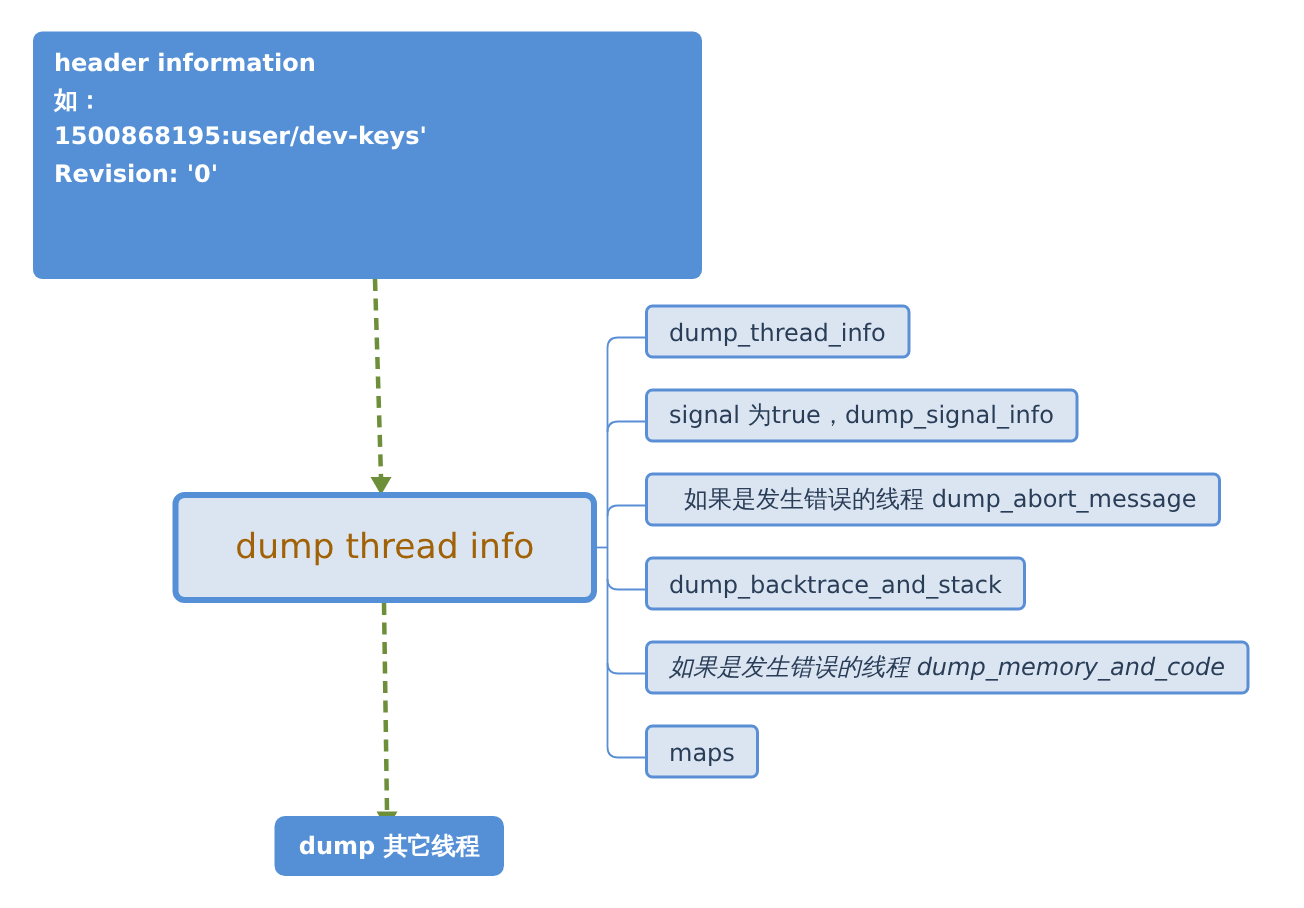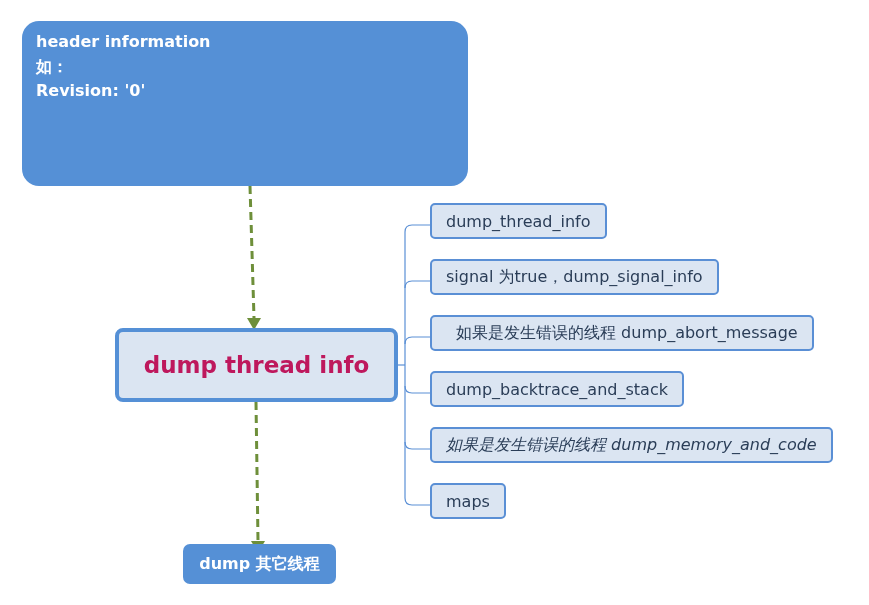--- a/index.html
+++ b/index.html
@@ -1,25 +1,25 @@
 <!DOCTYPE html>
 <html><head>
 <meta charset="utf-8">
 <style>
   html, body { margin: 0; padding: 0; background: #ffffff; }
   body { width: 869px; height: 605px; position: relative; overflow: hidden;
          font-family: "DejaVu Sans", "Liberation Sans", sans-serif; }
   .node { position: absolute; box-sizing: border-box; }
   .header-node { left: 22px; top: 21px; width: 446px; height: 165px;
-    background: #5590d6; border-radius: 17px; color: #ffffff; font-weight: bold;
+    background: #5590d6; border-radius: 6px; color: #ffffff; font-weight: bold;
     font-size: 16px; line-height: 24.6px; padding: 9px 14px; }
   .header-node div { white-space: nowrap; }
   .center-node { left: 115px; top: 328px; width: 283px; height: 74px;
     background: #dbe5f2; border: 4px solid #5590d6; border-radius: 8px;
-    color: #be185d; font-weight: bold; font-size: 23px;
+    color: #a16207; font-weight: normal; font-size: 23px;
     display: flex; align-items: center; justify-content: center; }
   .bottom-node { left: 183px; top: 544px; width: 153px; height: 40px;
     background: #5590d6; border-radius: 7px; color: #ffffff; font-weight: bold;
     font-size: 16px; display: flex; align-items: center; justify-content: center; }
   .child { position: absolute; left: 430px; height: 36px; box-sizing: border-box;
     background: #dbe5f2; border: 2px solid #5a8fd5; border-radius: 5px;
     color: #2a3d57; font-size: 16px; padding: 0 14px; display: flex; align-items: center;
     white-space: nowrap; }
   svg.links { position: absolute; left: 0; top: 0; }
 </style>
@@ -42,20 +42,21 @@
     <path d="M405,386 Q405,393 412,393 L430,393"></path>
     <path d="M405,442 Q405,449 412,449 L430,449"></path>
     <path d="M405,498 Q405,505 412,505 L430,505"></path>
     <line x1="405" y1="232" x2="405" y2="498"></line>
   </g>
 </svg>
 
 <div class="node header-node">
   <div>header information</div>
   <div>如：</div>
+  <div>1500868195:user/dev-keys'</div>
   <div>Revision: '0'</div>
 </div>
 
 <div class="node center-node">
   <span>dump thread info</span>
 </div>
 
 <div class="node bottom-node">
   <span>dump 其它线程</span>
 </div>

